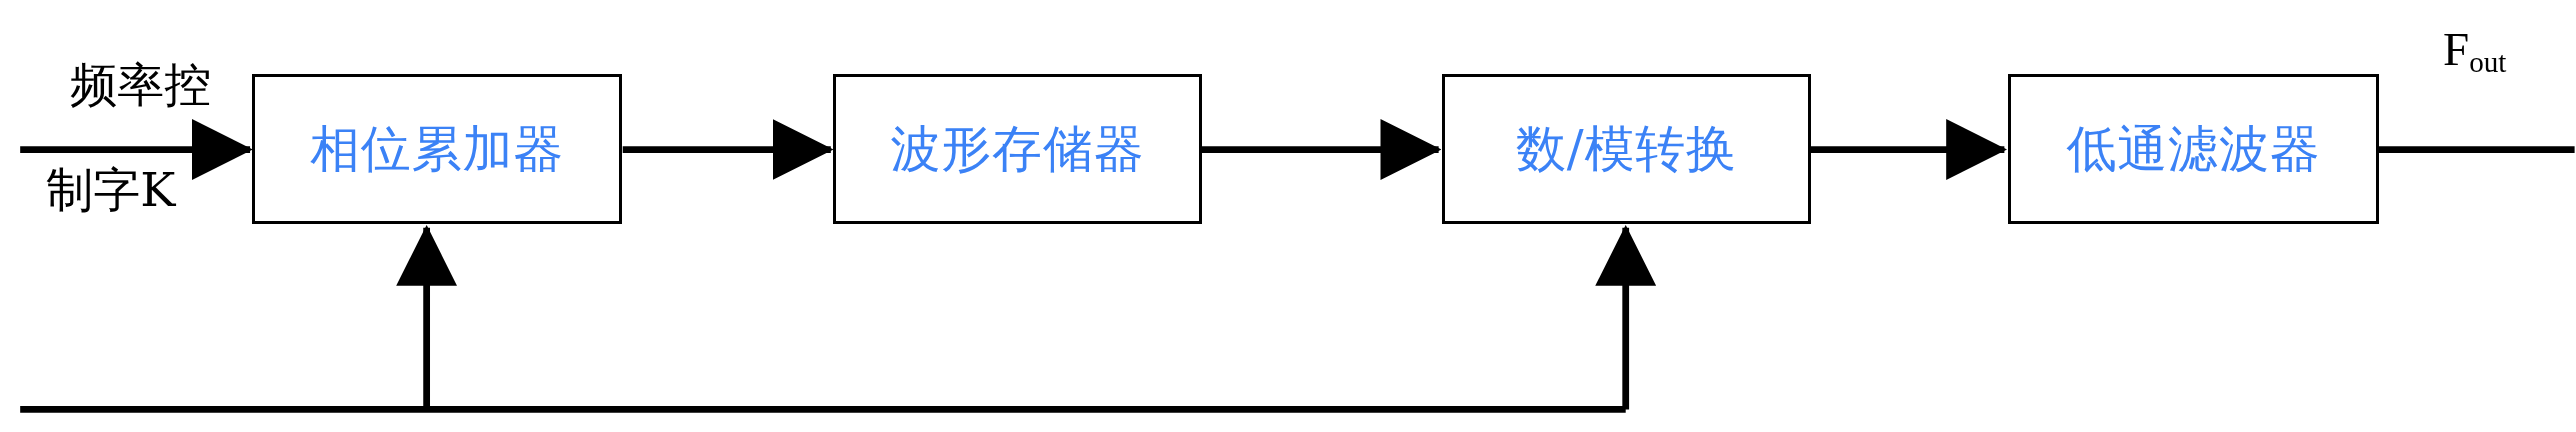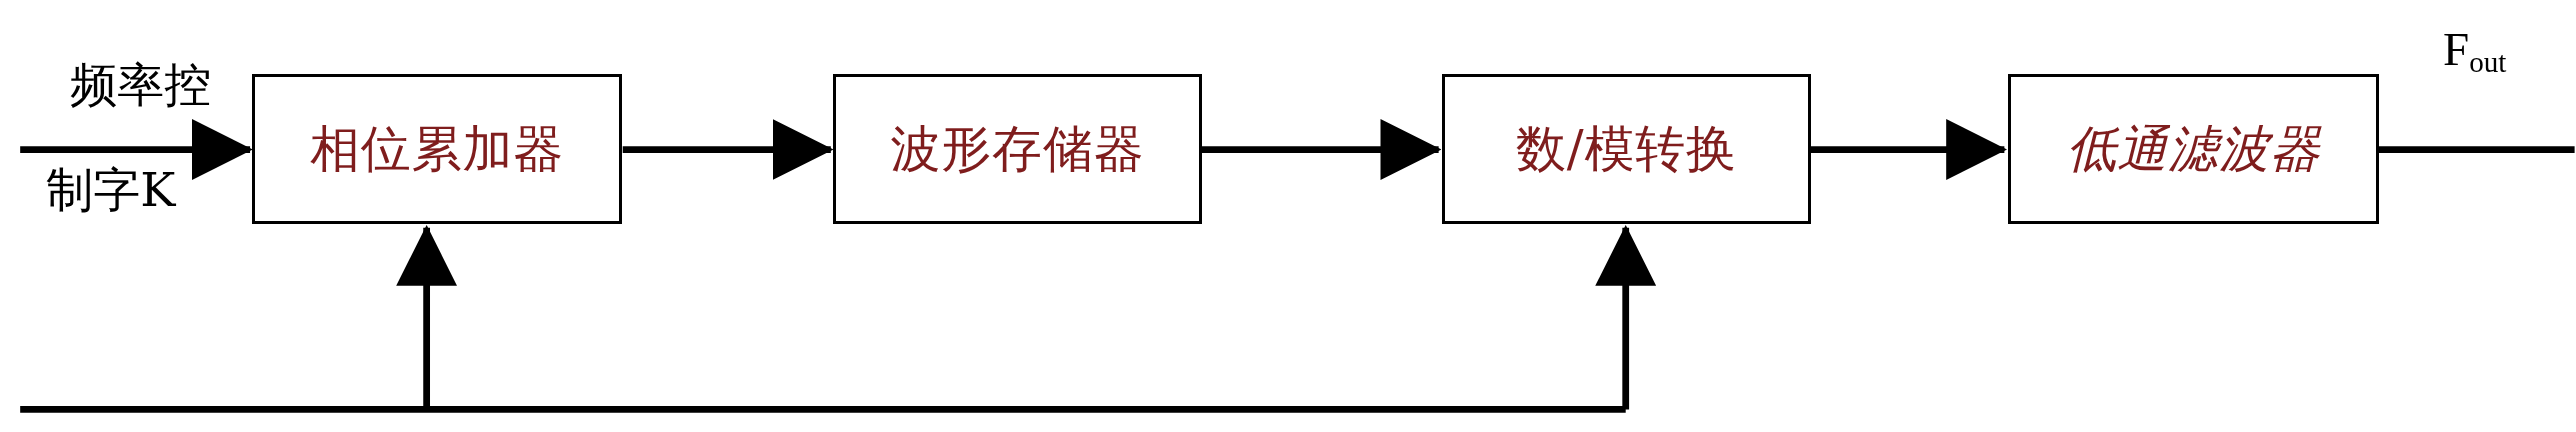--- a/index.html
+++ b/index.html
@@ -30,21 +30,21 @@
     border: 3.8px solid #000000;
     background: #ffffff;
     display: flex;
     align-items: center;
     justify-content: center;
   }
   .block-label {
     font-family: "DejaVu Serif", "Liberation Serif", serif;
     font-size: 50px;
     line-height: 1;
-    color: #7f1d1d;
+    color: #3b82f6;
     white-space: nowrap;
     letter-spacing: 0.8px;
   }
   .txt {
     position: absolute;
     color: #000000;
     white-space: pre;
     line-height: 1.12;
   }
   #input-label {
@@ -72,21 +72,21 @@
   #fout-label sub {
     font-size: 0.62em;
     vertical-align: baseline;
     position: relative;
     top: 0.26em;
     margin-top: 21px;
   }
   #blk-phase-acc  { left: 252px;  top: 74px; width: 370px; height: 150px; }
   #blk-waveform   { left: 833px; top: 74px; width: 369px; height: 150px; }
   #blk-dac        { left: 1442px; top: 74px; width: 369px; height: 150px; text-align: right; }
-  #blk-lpf        { left: 2008px; top: 74px; width: 371px; height: 150px; font-style: italic; }
+  #blk-lpf        { left: 2008px; top: 74px; width: 371px; height: 150px; }
 </style>
 </head>
 <body>
 
 <div id="canvas">
 
   <svg class="wires" viewBox="0 0 3425 575">
     <defs>
       <marker id="ah" markerWidth="9" markerHeight="9" refX="8.6" refY="4.5" orient="auto" markerUnits="strokeWidth">
         <path d="M0,0 L9,4.5 L0,9 z" fill="#000000"></path>

